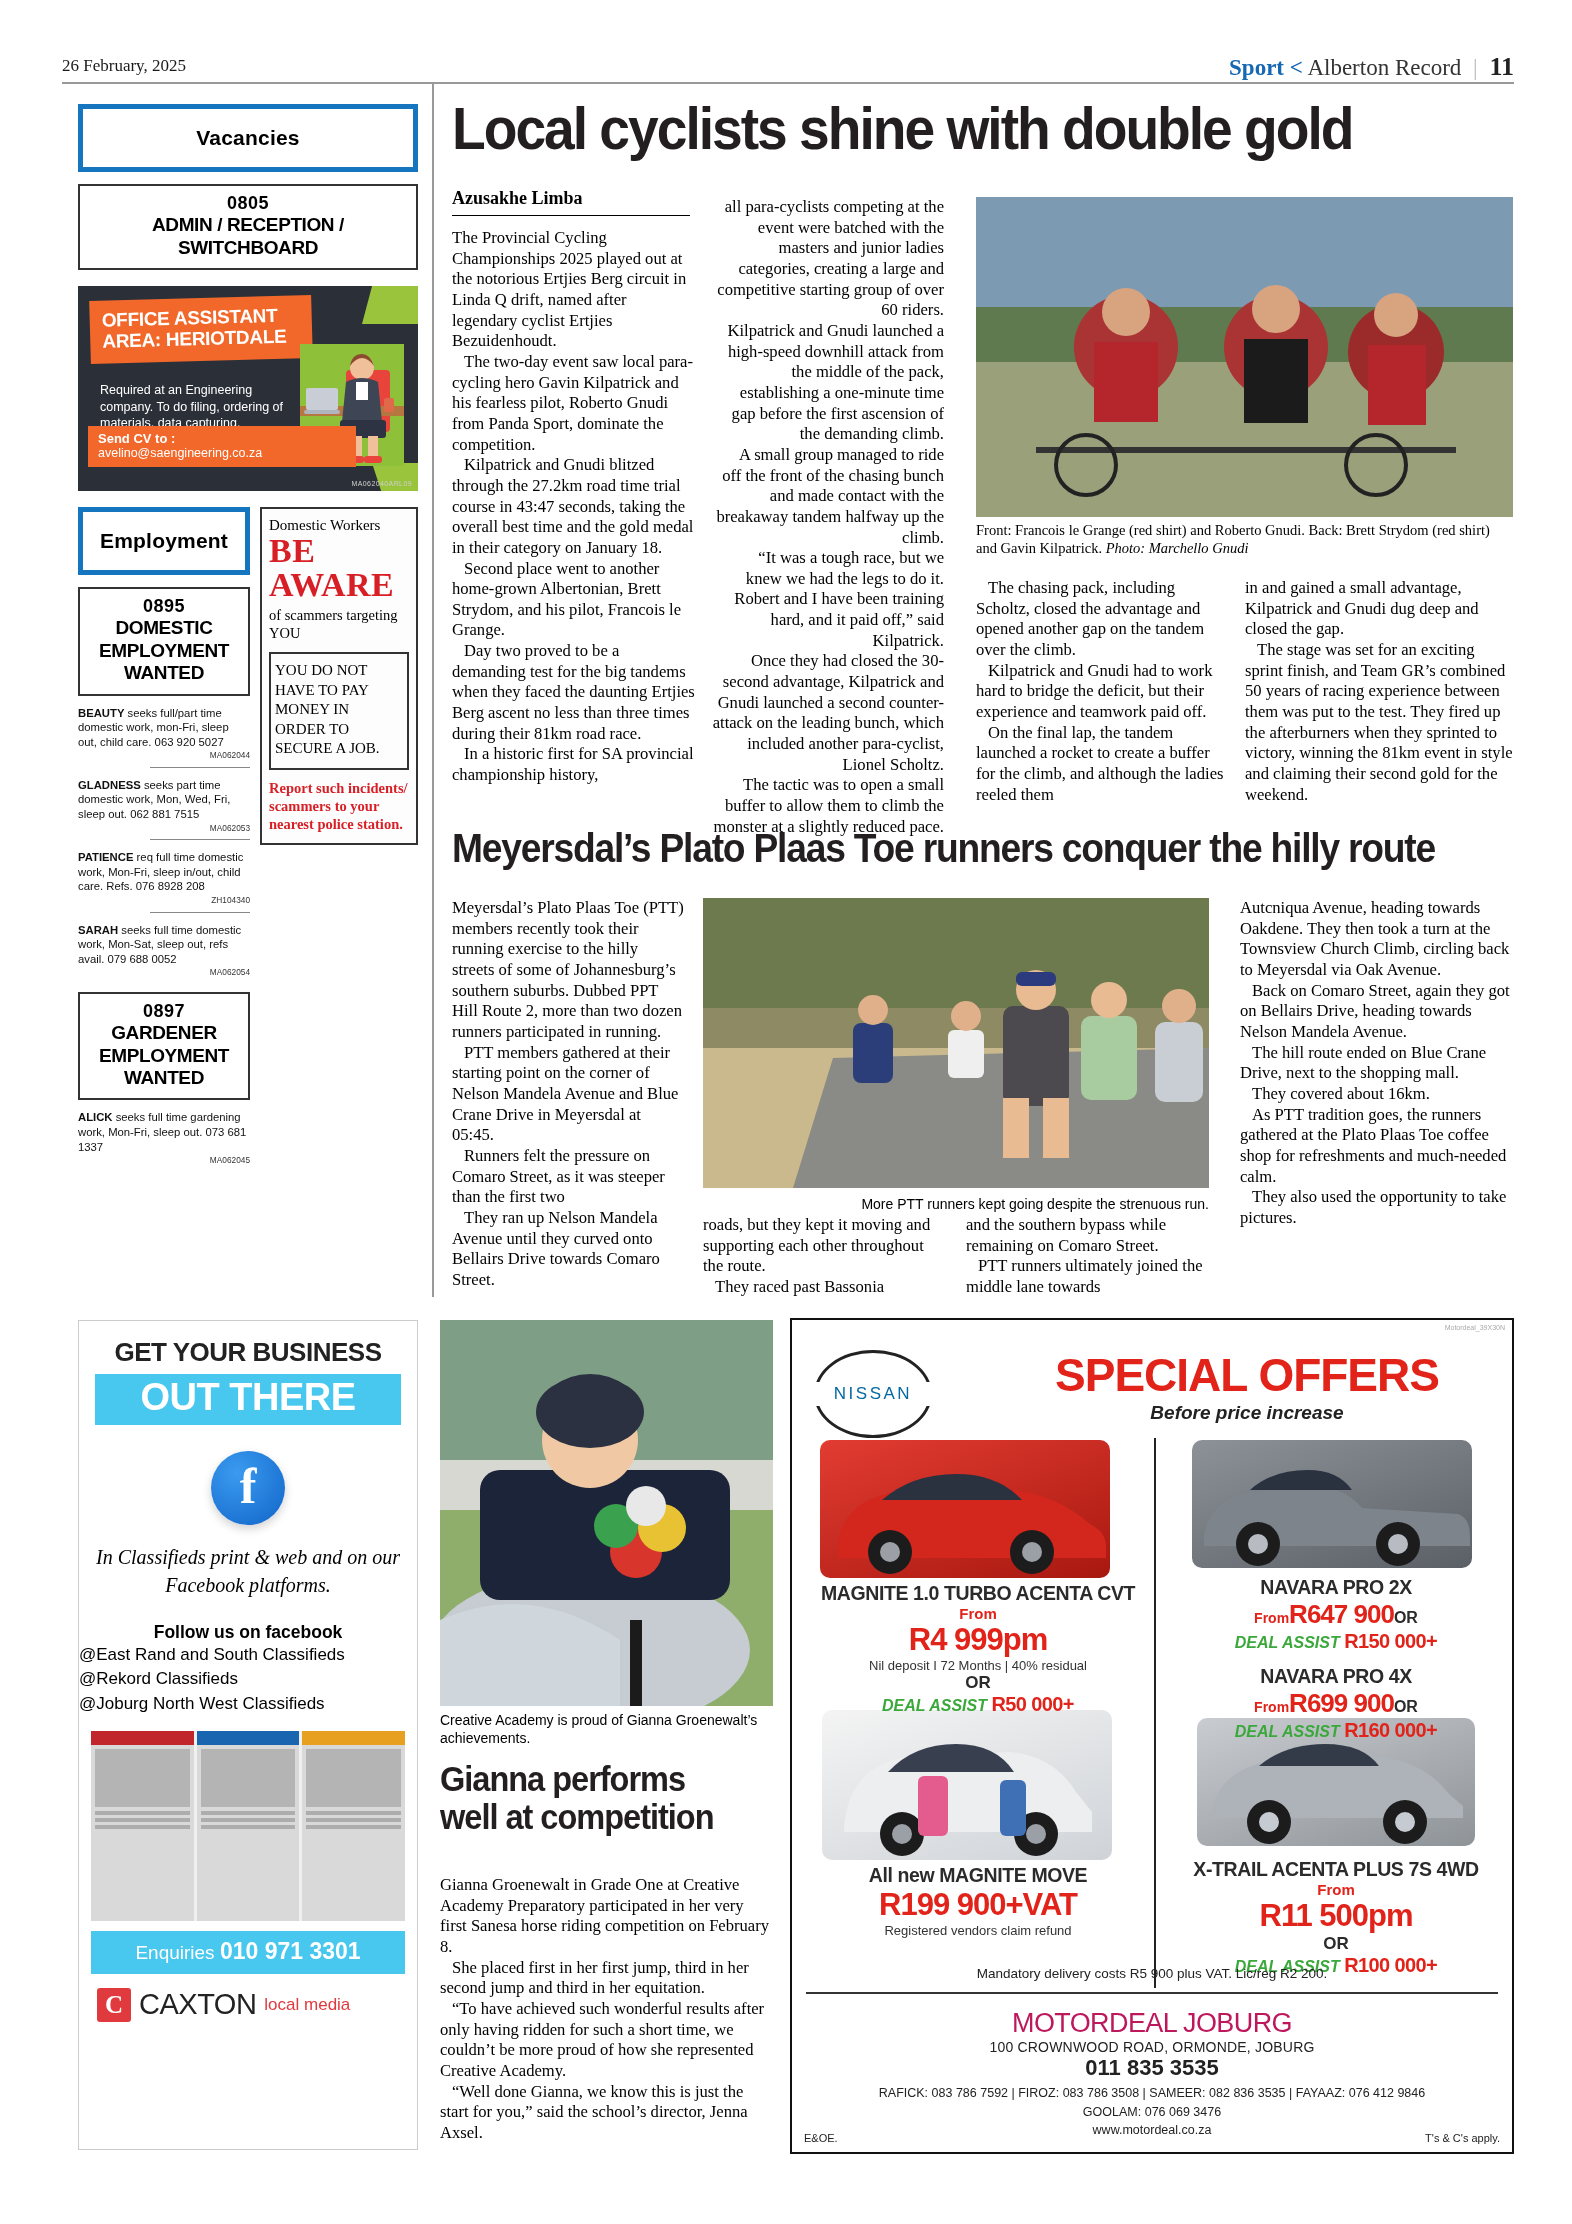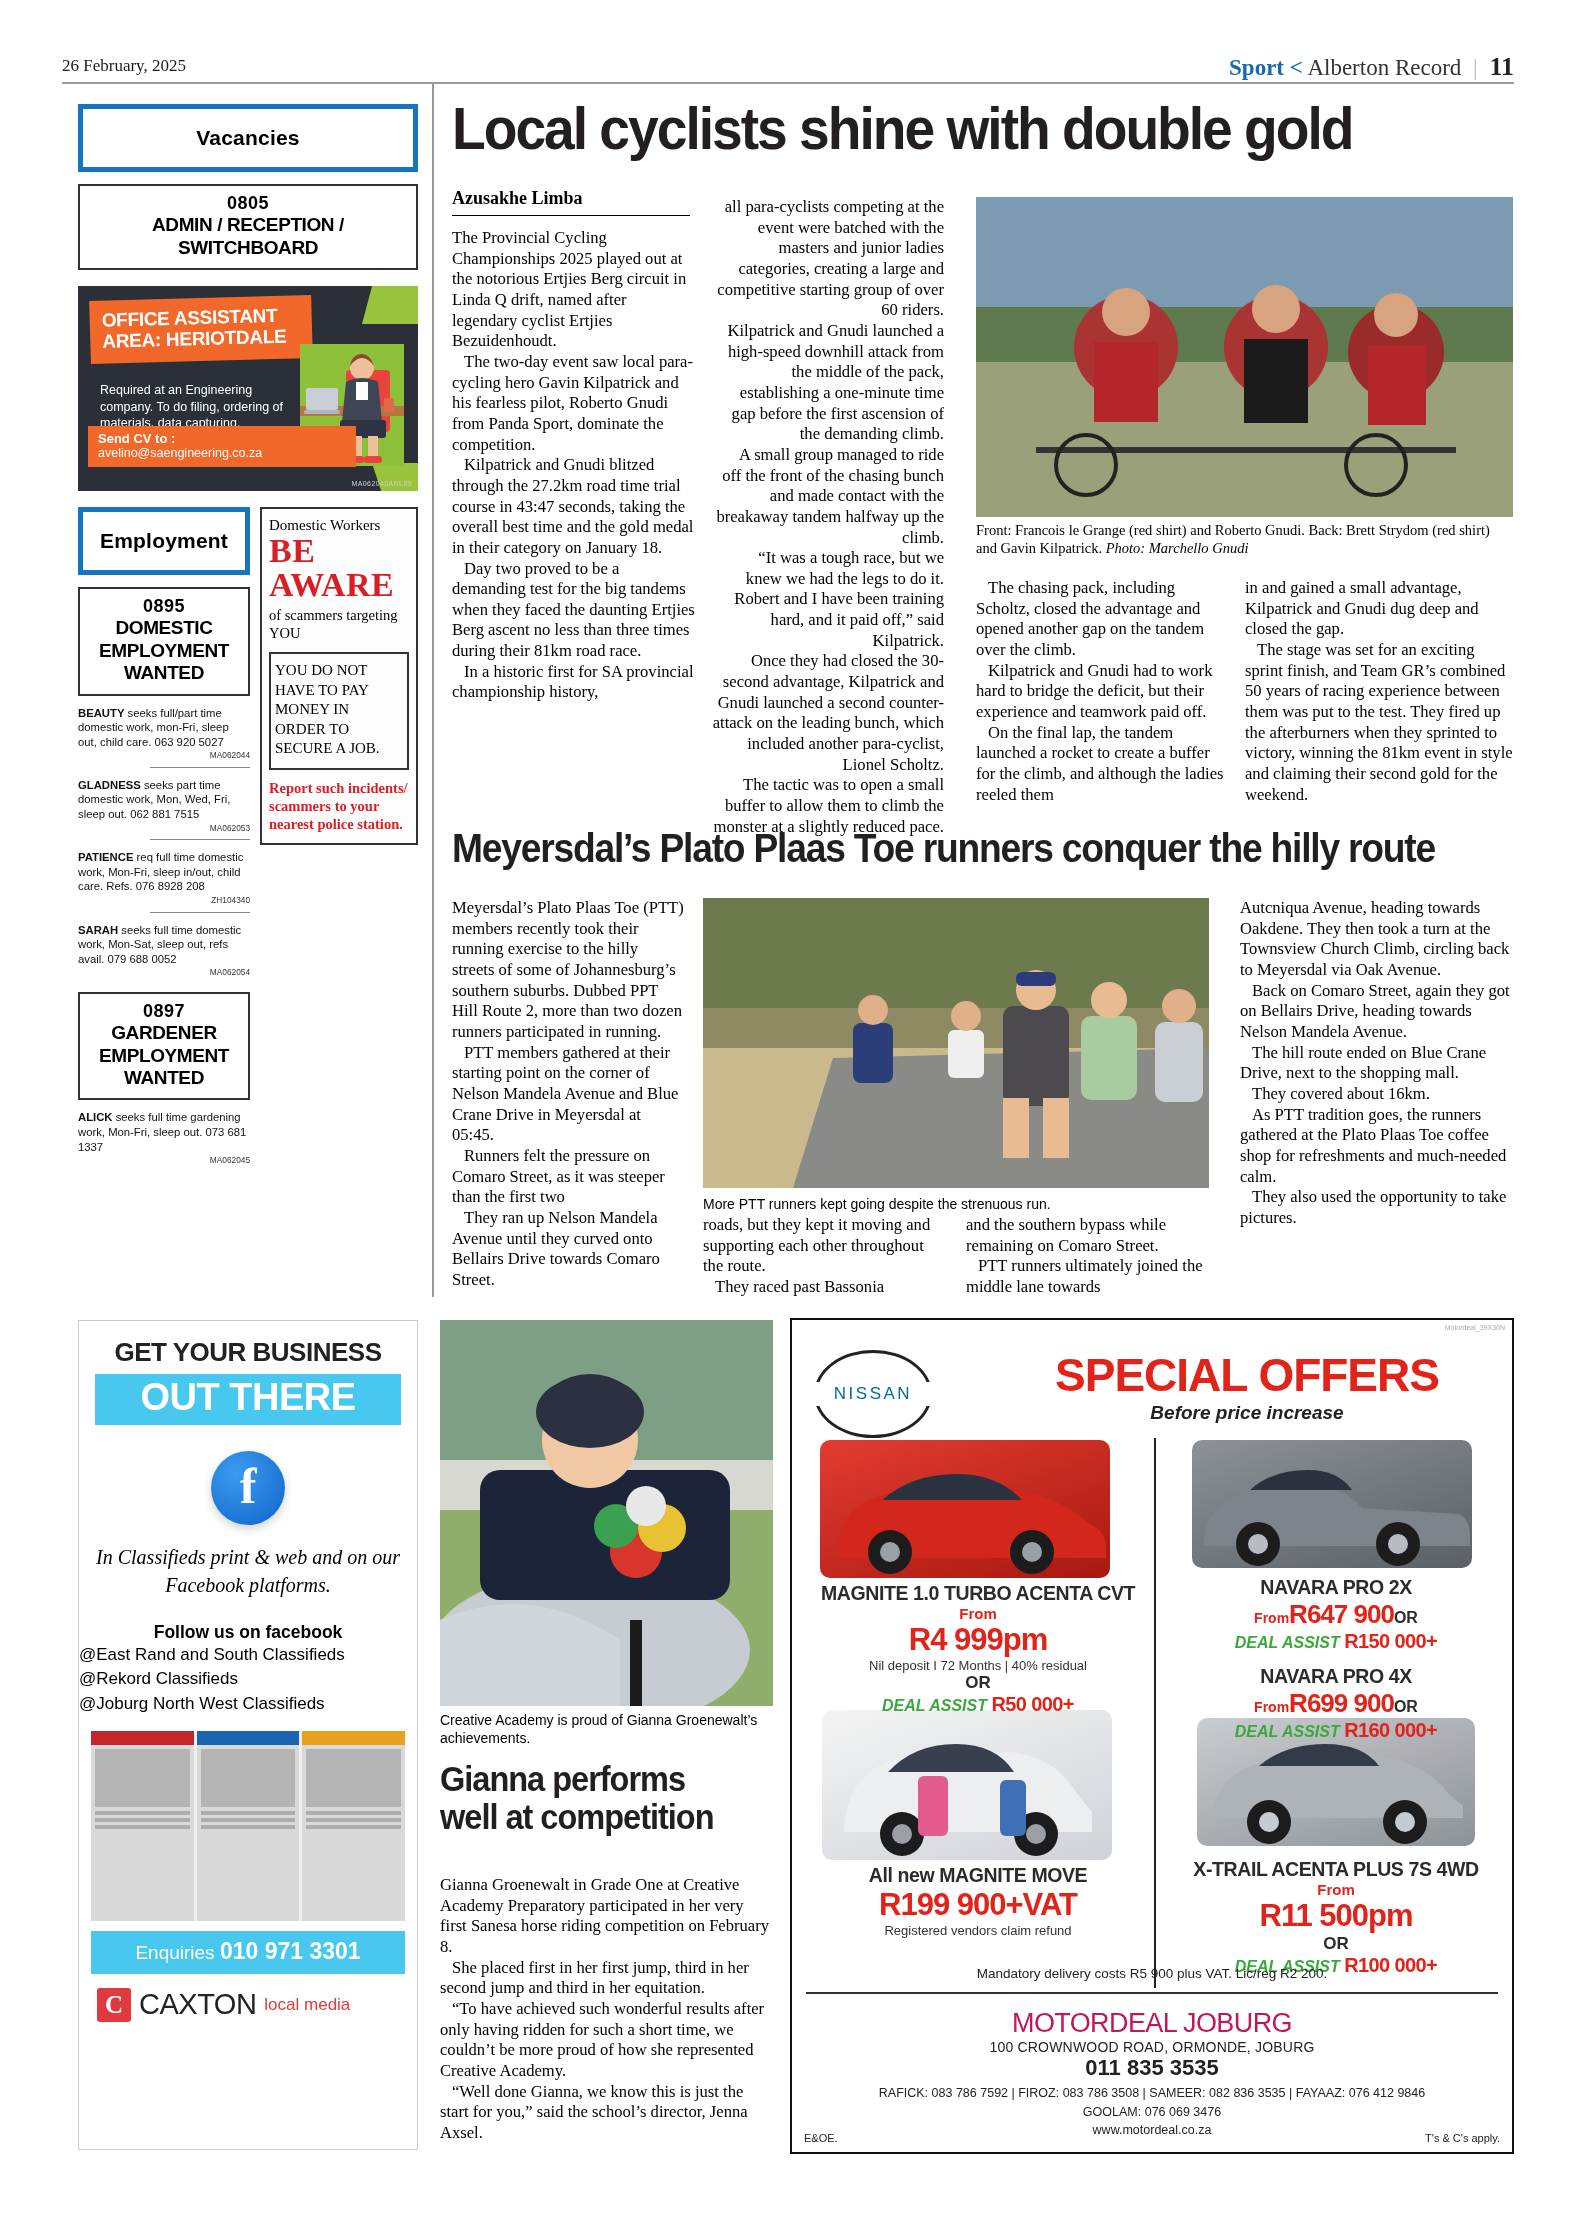--- a/index.html
+++ b/index.html
@@ -166,21 +166,21 @@
   .art2-head { position: absolute; left: 452px; top: 826px; width: 1060px;
     font-family: "Liberation Sans", sans-serif; font-weight: bold; font-size: 40px;
     letter-spacing: -1.3px; color: #231f20; transform: scaleX(.93); transform-origin: left center; }
   .a2c1 { position: absolute; left: 452px; top: 898px; width: 232px; }
   .a2c2 { position: absolute; left: 703px; top: 1215px; width: 243px; }
   .a2c3 { position: absolute; left: 966px; top: 1215px; width: 243px; }
   .a2c4 { position: absolute; left: 1240px; top: 898px; width: 273px; }
   .photo2 { position: absolute; left: 703px; top: 898px; width: 506px; height: 290px;
             background: linear-gradient(#8a9a6a,#c8b78a); }
   .cap2 { position: absolute; left: 703px; top: 1196px; width: 506px;
-          font-family: "Liberation Sans", sans-serif; font-size: 14px; }
+          font-family: "Liberation Sans", sans-serif; font-size: 14px; text-align: right; }
 
   
   .photo3 { position: absolute; left: 440px; top: 1320px; width: 333px; height: 386px;
             background: linear-gradient(#9fc27f,#7e96a8); }
   .cap3 { position: absolute; left: 440px; top: 1712px; width: 333px;
           font-family: "Liberation Sans", sans-serif; font-size: 14px; line-height: 1.25; }
   .art3-head { position: absolute; left: 440px; top: 1760px; width: 333px;
     font-family: "Liberation Sans", sans-serif; font-weight: bold; font-size: 35px;
     line-height: 1.08; letter-spacing: -1.1px; color: #231f20; transform: scaleX(.93); transform-origin: left center;}
   .a3c1 { position: absolute; left: 440px; top: 1875px; width: 333px; }
@@ -414,20 +414,21 @@
   </div>
 
   <div class="art1-head">Local cyclists shine with double gold</div>
   <div class="byline">Azusakhe Limba</div>
   <div class="byline-rule"></div>
 
   <div class="a1c1 body-txt">
     <p class="first">The Provincial Cycling Championships 2025 played out at the notorious Ertjies Berg circuit in Linda Q drift, named after legendary cyclist Ertjies Bezuidenhoudt.</p>
     <p>The two-day event saw local para-cycling hero Gavin Kilpatrick and his fearless pilot, Roberto Gnudi from Panda Sport, dominate the competition.</p>
     <p>Kilpatrick and Gnudi blitzed through the 27.2km road time trial course in 43:47 seconds, taking the overall best time and the gold medal in their category on January 18.</p>
+    <p>Second place went to another home-grown Albertonian, Brett Strydom, and his pilot, Francois le Grange.</p>
     <p>Day two proved to be a demanding test for the big tandems when they faced the daunting Ertjies Berg ascent no less than three times during their 81km road race.</p>
     <p>In a historic first for SA provincial championship history,</p>
   </div>
   <div class="a1c2 body-txt">
     <p class="first">all para-cyclists competing at the event were batched with the masters and junior ladies categories, creating a large and competitive starting group of over 60 riders.</p>
     <p>Kilpatrick and Gnudi launched a high-speed downhill attack from the middle of the pack, establishing a one-minute time gap before the first ascension of the demanding climb.</p>
     <p>A small group managed to ride off the front of the chasing bunch and made contact with the breakaway tandem halfway up the climb.</p>
     <p>“It was a tough race, but we knew we had the legs to do it. Robert and I have been training hard, and it paid off,” said Kilpatrick.</p>
     <p>Once they had closed the 30-second advantage, Kilpatrick and Gnudi launched a second counter-attack on the leading bunch, which included another para-cyclist, Lionel Scholtz.</p>
     <p>The tactic was to open a small buffer to allow them to climb the monster at a slightly reduced pace.</p>

